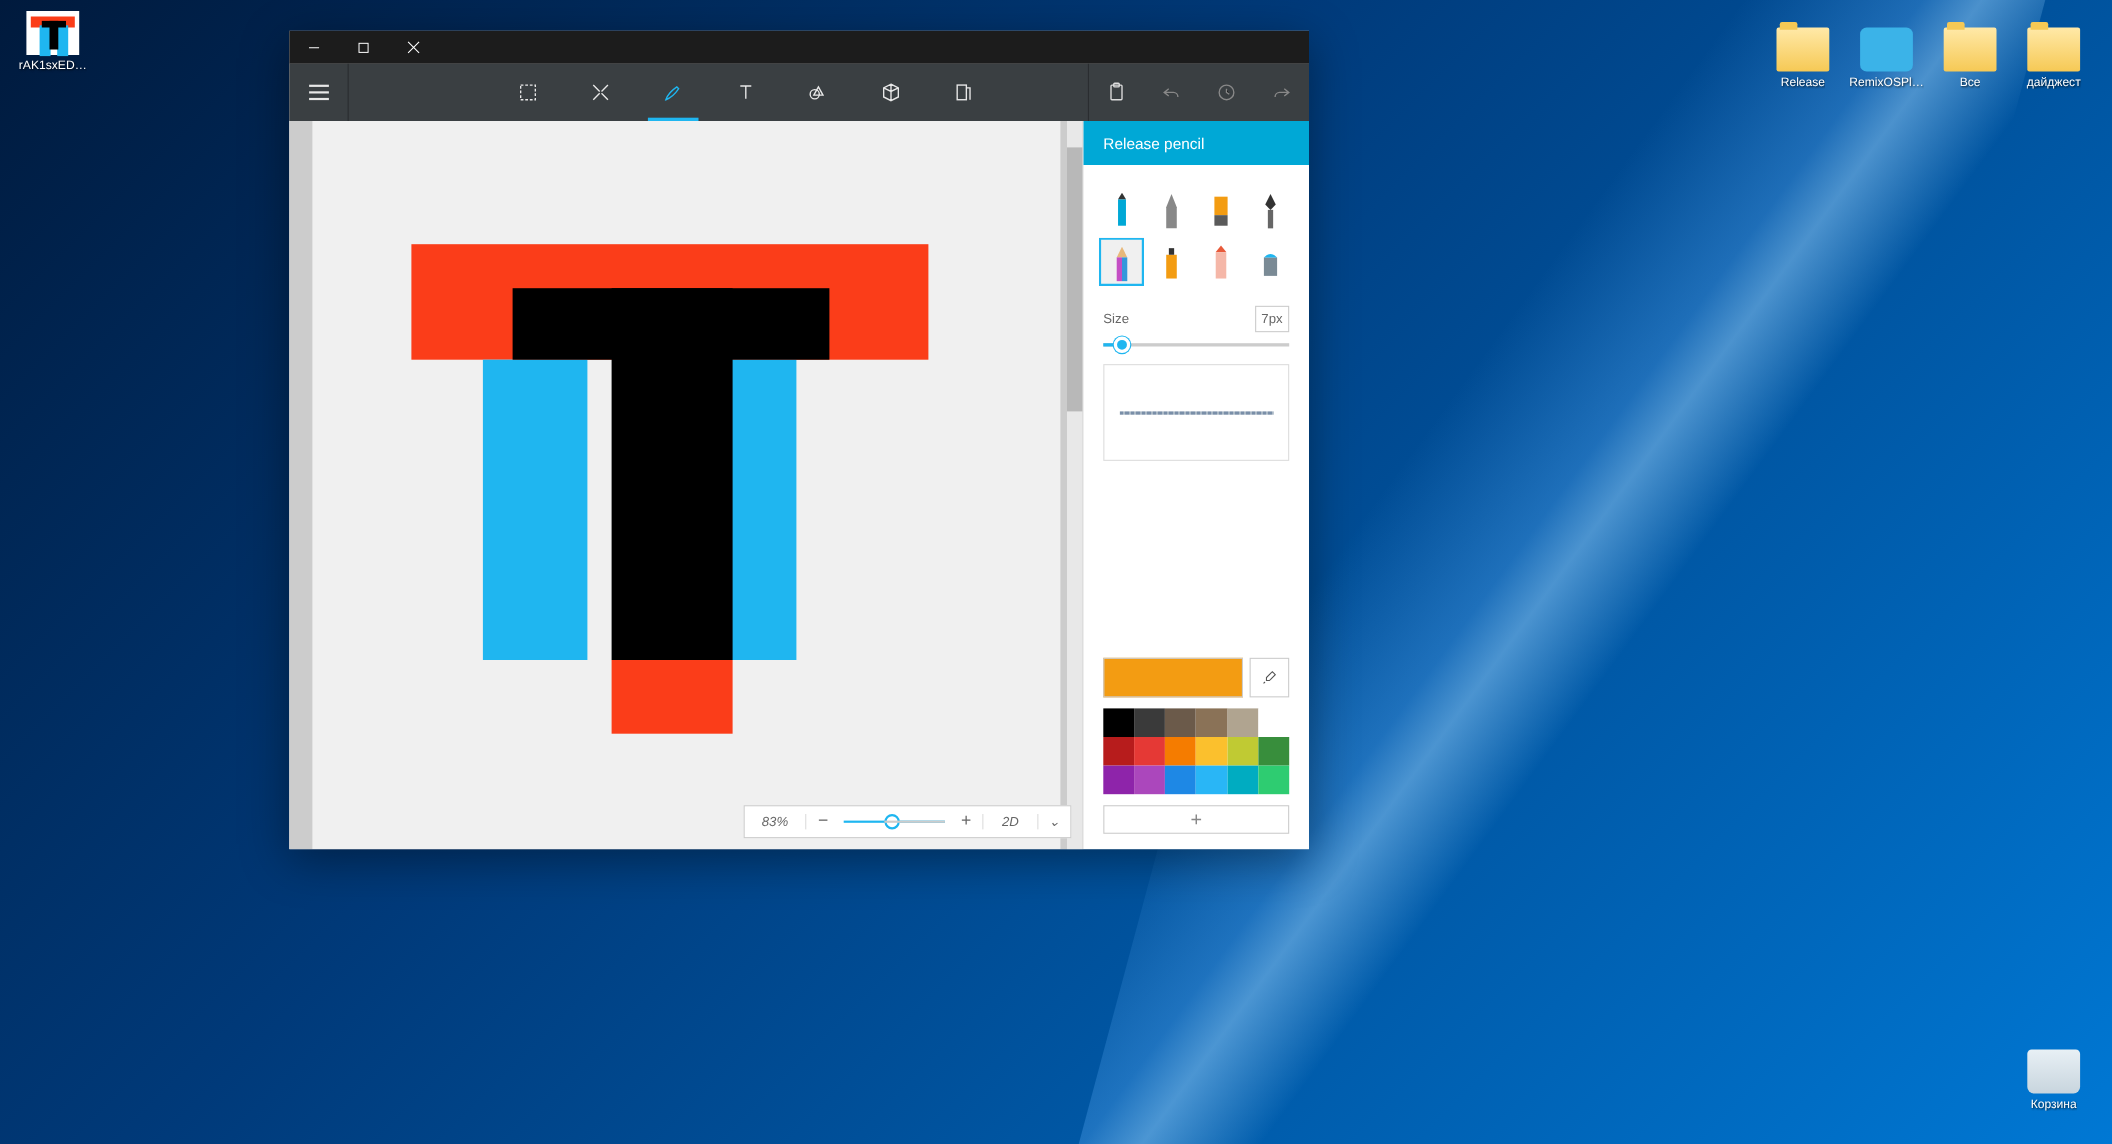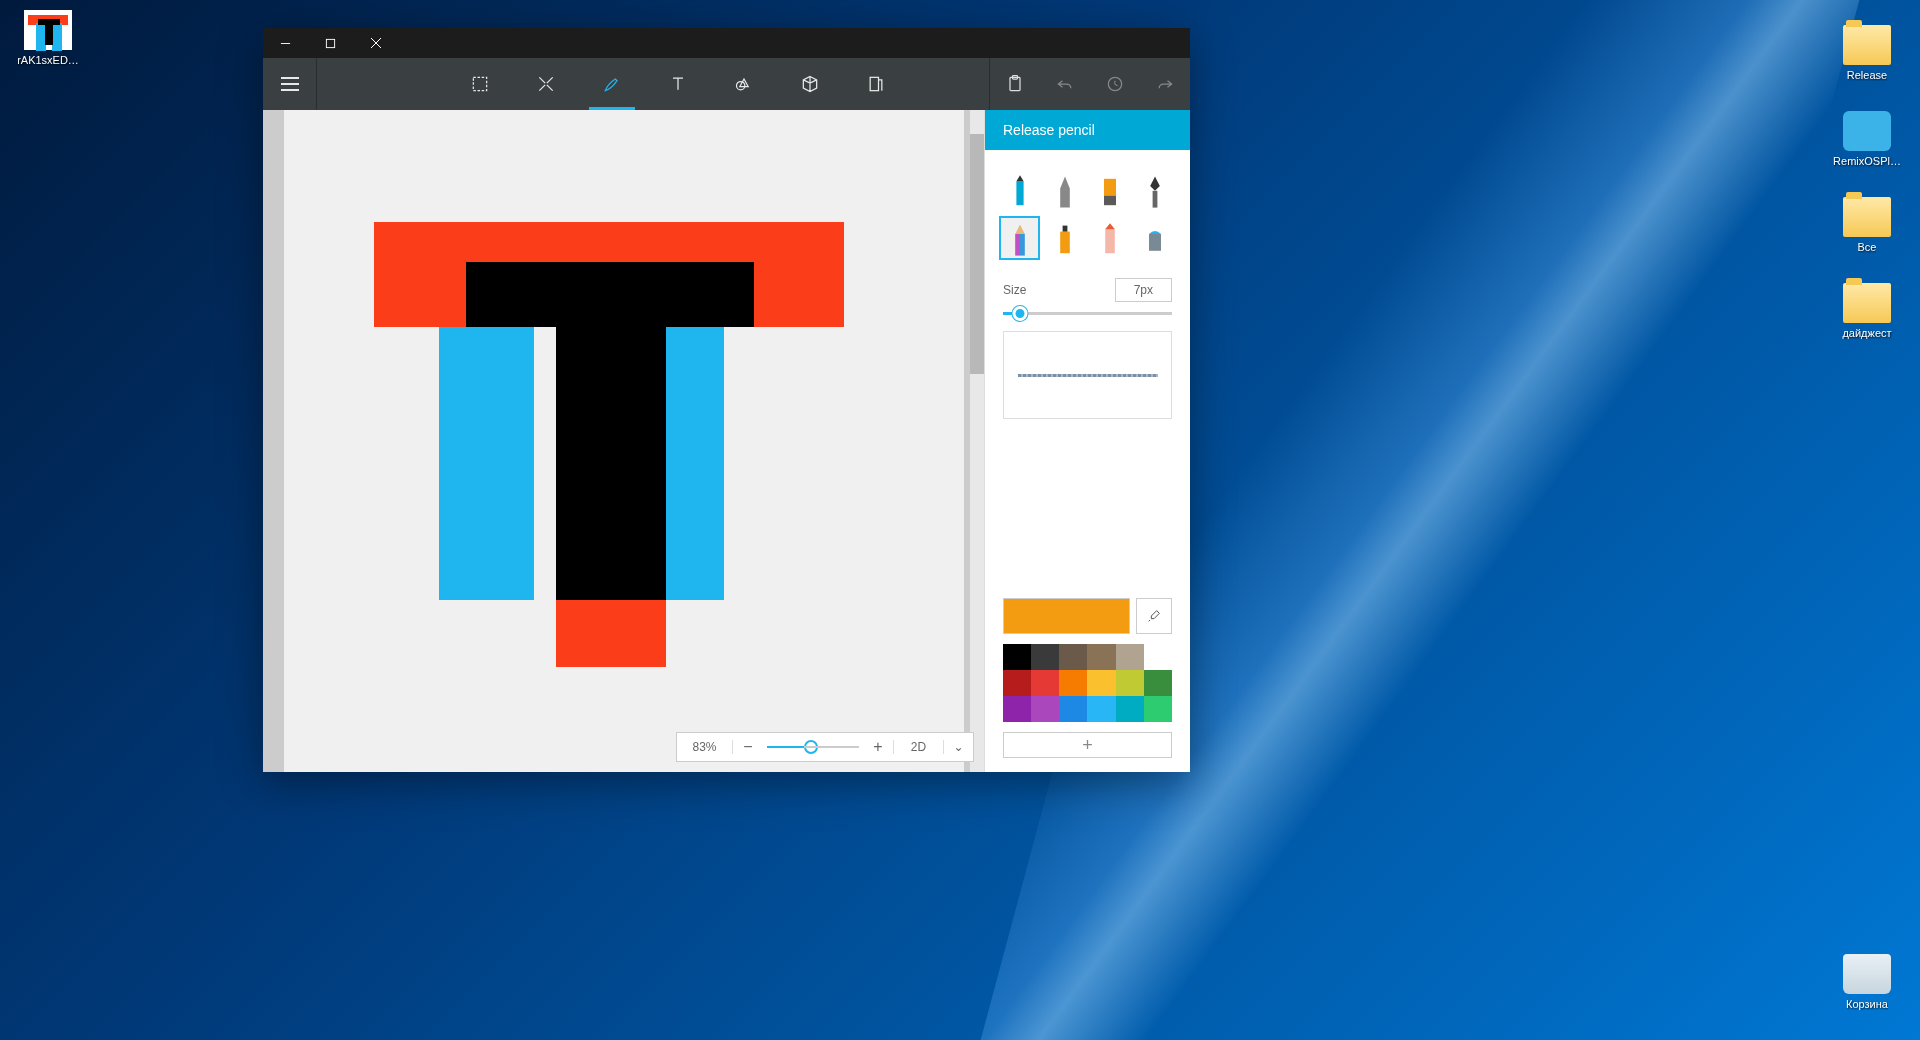--- a/index.html
+++ b/index.html
@@ -1,18 +1,18 @@
 <!DOCTYPE html>
 <html><head>
 <meta charset="utf-8">
 <style>
 * { margin: 0; padding: 0; box-sizing: border-box; font-family: 'Segoe UI', Tahoma, sans-serif; }
 body { width: 1920px; height: 1040px; background: linear-gradient(135deg, #001a3d 0%, #003a7a 40%, #0078d4 100%); position: relative; overflow: hidden; }
 .light-rays { position: absolute; right: 200px; top: 0; width: 600px; height: 100%; background: linear-gradient(115deg, transparent 30%, rgba(100,180,255,0.3) 45%, rgba(150,210,255,0.5) 50%, transparent 60%); transform: skewX(-15deg); pointer-events: none; }
-.desktop-icons-right { position: absolute; right: 15px; top: 25px; display: flex; flex-direction: column; gap: 30px; }
+.desktop-icons-right { position: absolute; right: 15px; top: 25px; display: flex; flex-direction: row; }
 .desktop-icons-right.bottom { top: auto; bottom: 30px; }
 .desktop-icon { width: 76px; display: flex; flex-direction: column; align-items: center; cursor: pointer; }
 .desktop-icon .icon-img { width: 48px; height: 40px; margin-bottom: 4px; }
 .desktop-icon .label { color: white; font-size: 11px; text-align: center; text-shadow: 1px 1px 2px rgba(0,0,0,0.8); max-width: 76px; overflow: hidden; }
 .folder-icon { width: 44px; height: 34px; background: linear-gradient(#ffe9a8, #f6c955); border-radius: 2px; position: relative; }
 .folder-icon::before { content: ''; position: absolute; top: -5px; left: 3px; width: 16px; height: 7px; background: #f6c955; border-radius: 2px 2px 0 0; }
 .app-icon { width: 44px; height: 44px; background: #3bb3e8; border-radius: 6px; }
 .bin-icon { width: 40px; height: 44px; background: linear-gradient(#e8f0f5,#c8d5de); border-radius: 4px 4px 6px 6px; position: relative; }
 .desktop-icon.topleft { position: absolute; left: 10px; top: 10px; }
 .thumb-t { width: 48px; height: 48px; background: white; display: flex; align-items: center; justify-content: center; }
@@ -29,21 +29,21 @@
 .toolbar .tool-btn.active::after { content: ''; position: absolute; bottom: 0; left: 10px; right: 10px; height: 3px; background: #1fb6f0; }
 .toolbar .spacer { flex: 1; }
 .toolbar .right-tools { display: flex; border-left: 1px solid #2a2d30; }
 .toolbar .right-tools .tool-btn { width: 50px; color: #888; }
 .toolbar svg { width: 20px; height: 20px; }
 .hamburger { width: 18px; height: 2px; background: currentColor; position: relative; }
 .hamburger::before, .hamburger::after { content: ''; position: absolute; width: 18px; height: 2px; background: currentColor; left: 0; }
 .hamburger::before { top: -6px; } .hamburger::after { top: 6px; }
 
 .app-body { flex: 1; display: flex; overflow: hidden; }
-.canvas-area { flex: 1; background: #cccccc; display: flex; flex-direction: column; position: relative; }
+.canvas-area { flex: 1; background: #cccccc; display: flex; flex-direction: column; position: relative; font-style: italic; }
 .canvas-scroll { flex: 1; background: #cccccc; padding: 0 20px; overflow: hidden; display: flex; justify-content: center; }
 .canvas { background: #f0f0f0; width: 680px; height: 100%; position: relative; }
 .art { position: absolute; left: 90px; top: 112px; width: 470px; height: 445px; }
 .art .orange-top { position: absolute; left: 0; top: 0; width: 470px; height: 105px; background: #fb3d19; }
 .art .blue-left { position: absolute; left: 65px; top: 105px; width: 95px; height: 273px; background: #1fb6f0; }
 .art .blue-right { position: absolute; left: 255px; top: 105px; width: 95px; height: 273px; background: #1fb6f0; }
 .art .black-t-top { position: absolute; left: 92px; top: 40px; width: 288px; height: 65px; background: #000; }
 .art .black-t-stem { position: absolute; left: 182px; top: 40px; width: 110px; height: 338px; background: #000; }
 .art .orange-bottom { position: absolute; left: 182px; top: 378px; width: 110px; height: 67px; background: #fb3d19; }
 
@@ -58,21 +58,21 @@
 .zoom-bar .dropdown { width: 30px; text-align: center; border-left: 1px solid #ddd; cursor: pointer; }
 
 .side-panel { width: 206px; background: white; display: flex; flex-direction: column; border-left: 1px solid #ddd; }
 .panel-header { height: 40px; background: #00a8d6; color: white; display: flex; align-items: center; padding-left: 18px; font-size: 14px; }
 .brushes { padding: 18px 14px 8px; display: grid; grid-template-columns: repeat(4, 1fr); gap: 4px; }
 .brush { height: 44px; display: flex; align-items: flex-end; justify-content: center; cursor: pointer; padding-bottom: 2px; }
 .brush.selected { background: #f0f0f0; box-shadow: inset 0 0 0 2px #1fb6f0; }
 .brush svg { width: 26px; height: 36px; }
 .size-row { display: flex; align-items: center; padding: 10px 18px 6px; font-size: 12px; color: #666; }
 .size-row .label { flex: 1; }
-.size-row .size-box { border: 1px solid #ccc; padding: 4px 18px; font-size: 12px; }
+.size-row .size-box { border: 1px solid #ccc; padding: 4px 5px; font-size: 12px; }
 .size-slider { padding: 4px 18px 16px; }
 .size-slider .track { height: 3px; background: #ccc; position: relative; }
 .size-slider .track .fill { position: absolute; left: 0; width: 10%; height: 3px; background: #1fb6f0; }
 .size-slider .track .thumb { position: absolute; left: 10%; top: -6px; width: 15px; height: 15px; border-radius: 50%; background: #1fb6f0; border: 3px solid white; box-shadow: 0 0 0 1px #1fb6f0; transform: translateX(-50%); }
 .preview { margin: 0 18px 16px; height: 88px; background: white; border: 1px solid #ddd; display: flex; align-items: center; justify-content: center; }
 .preview .stroke { width: 140px; height: 3px; background: repeating-linear-gradient(90deg, #7a8fa8 0 3px, #aab8c5 3px 5px); }
 .panel-spacer { flex: 1; }
 .color-current { padding: 0 18px 10px; display: flex; gap: 6px; }
 .color-current .swatch-big { flex: 1; height: 36px; background: #f39c12; border: 1px solid #ccc; }
 .color-current .eyedrop { width: 36px; height: 36px; border: 1px solid #ccc; display: flex; align-items: center; justify-content: center; cursor: pointer; }

